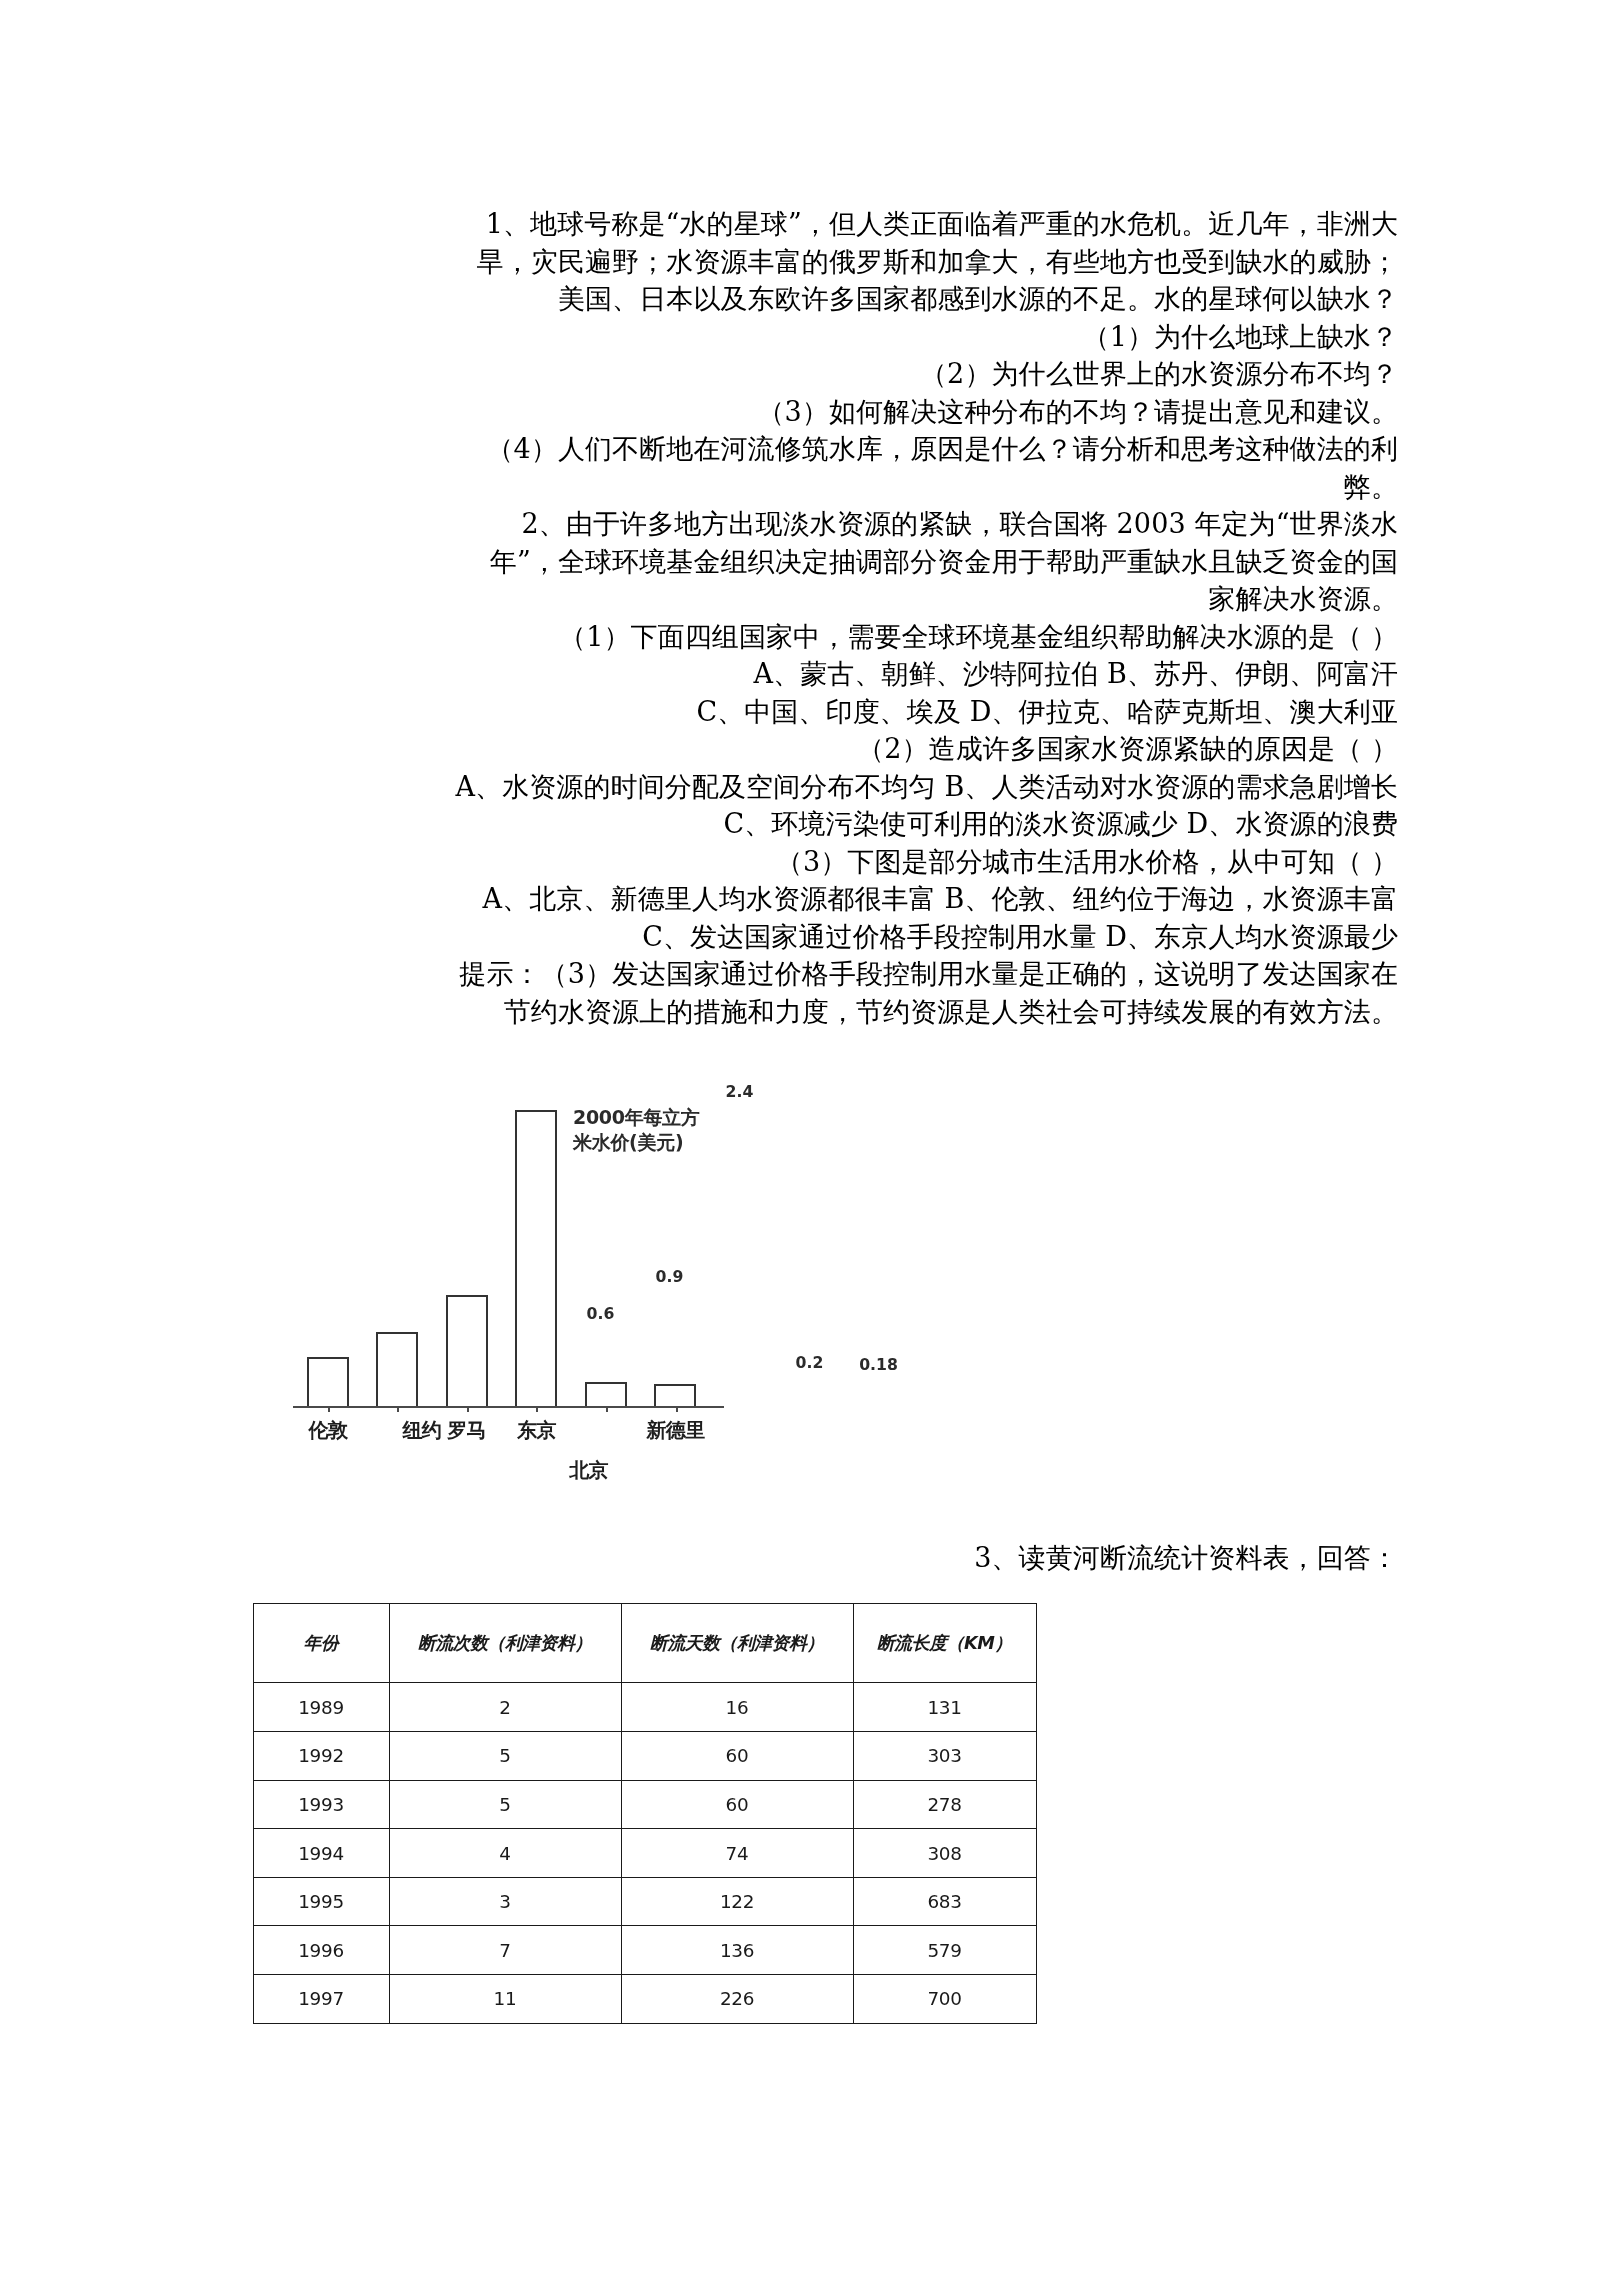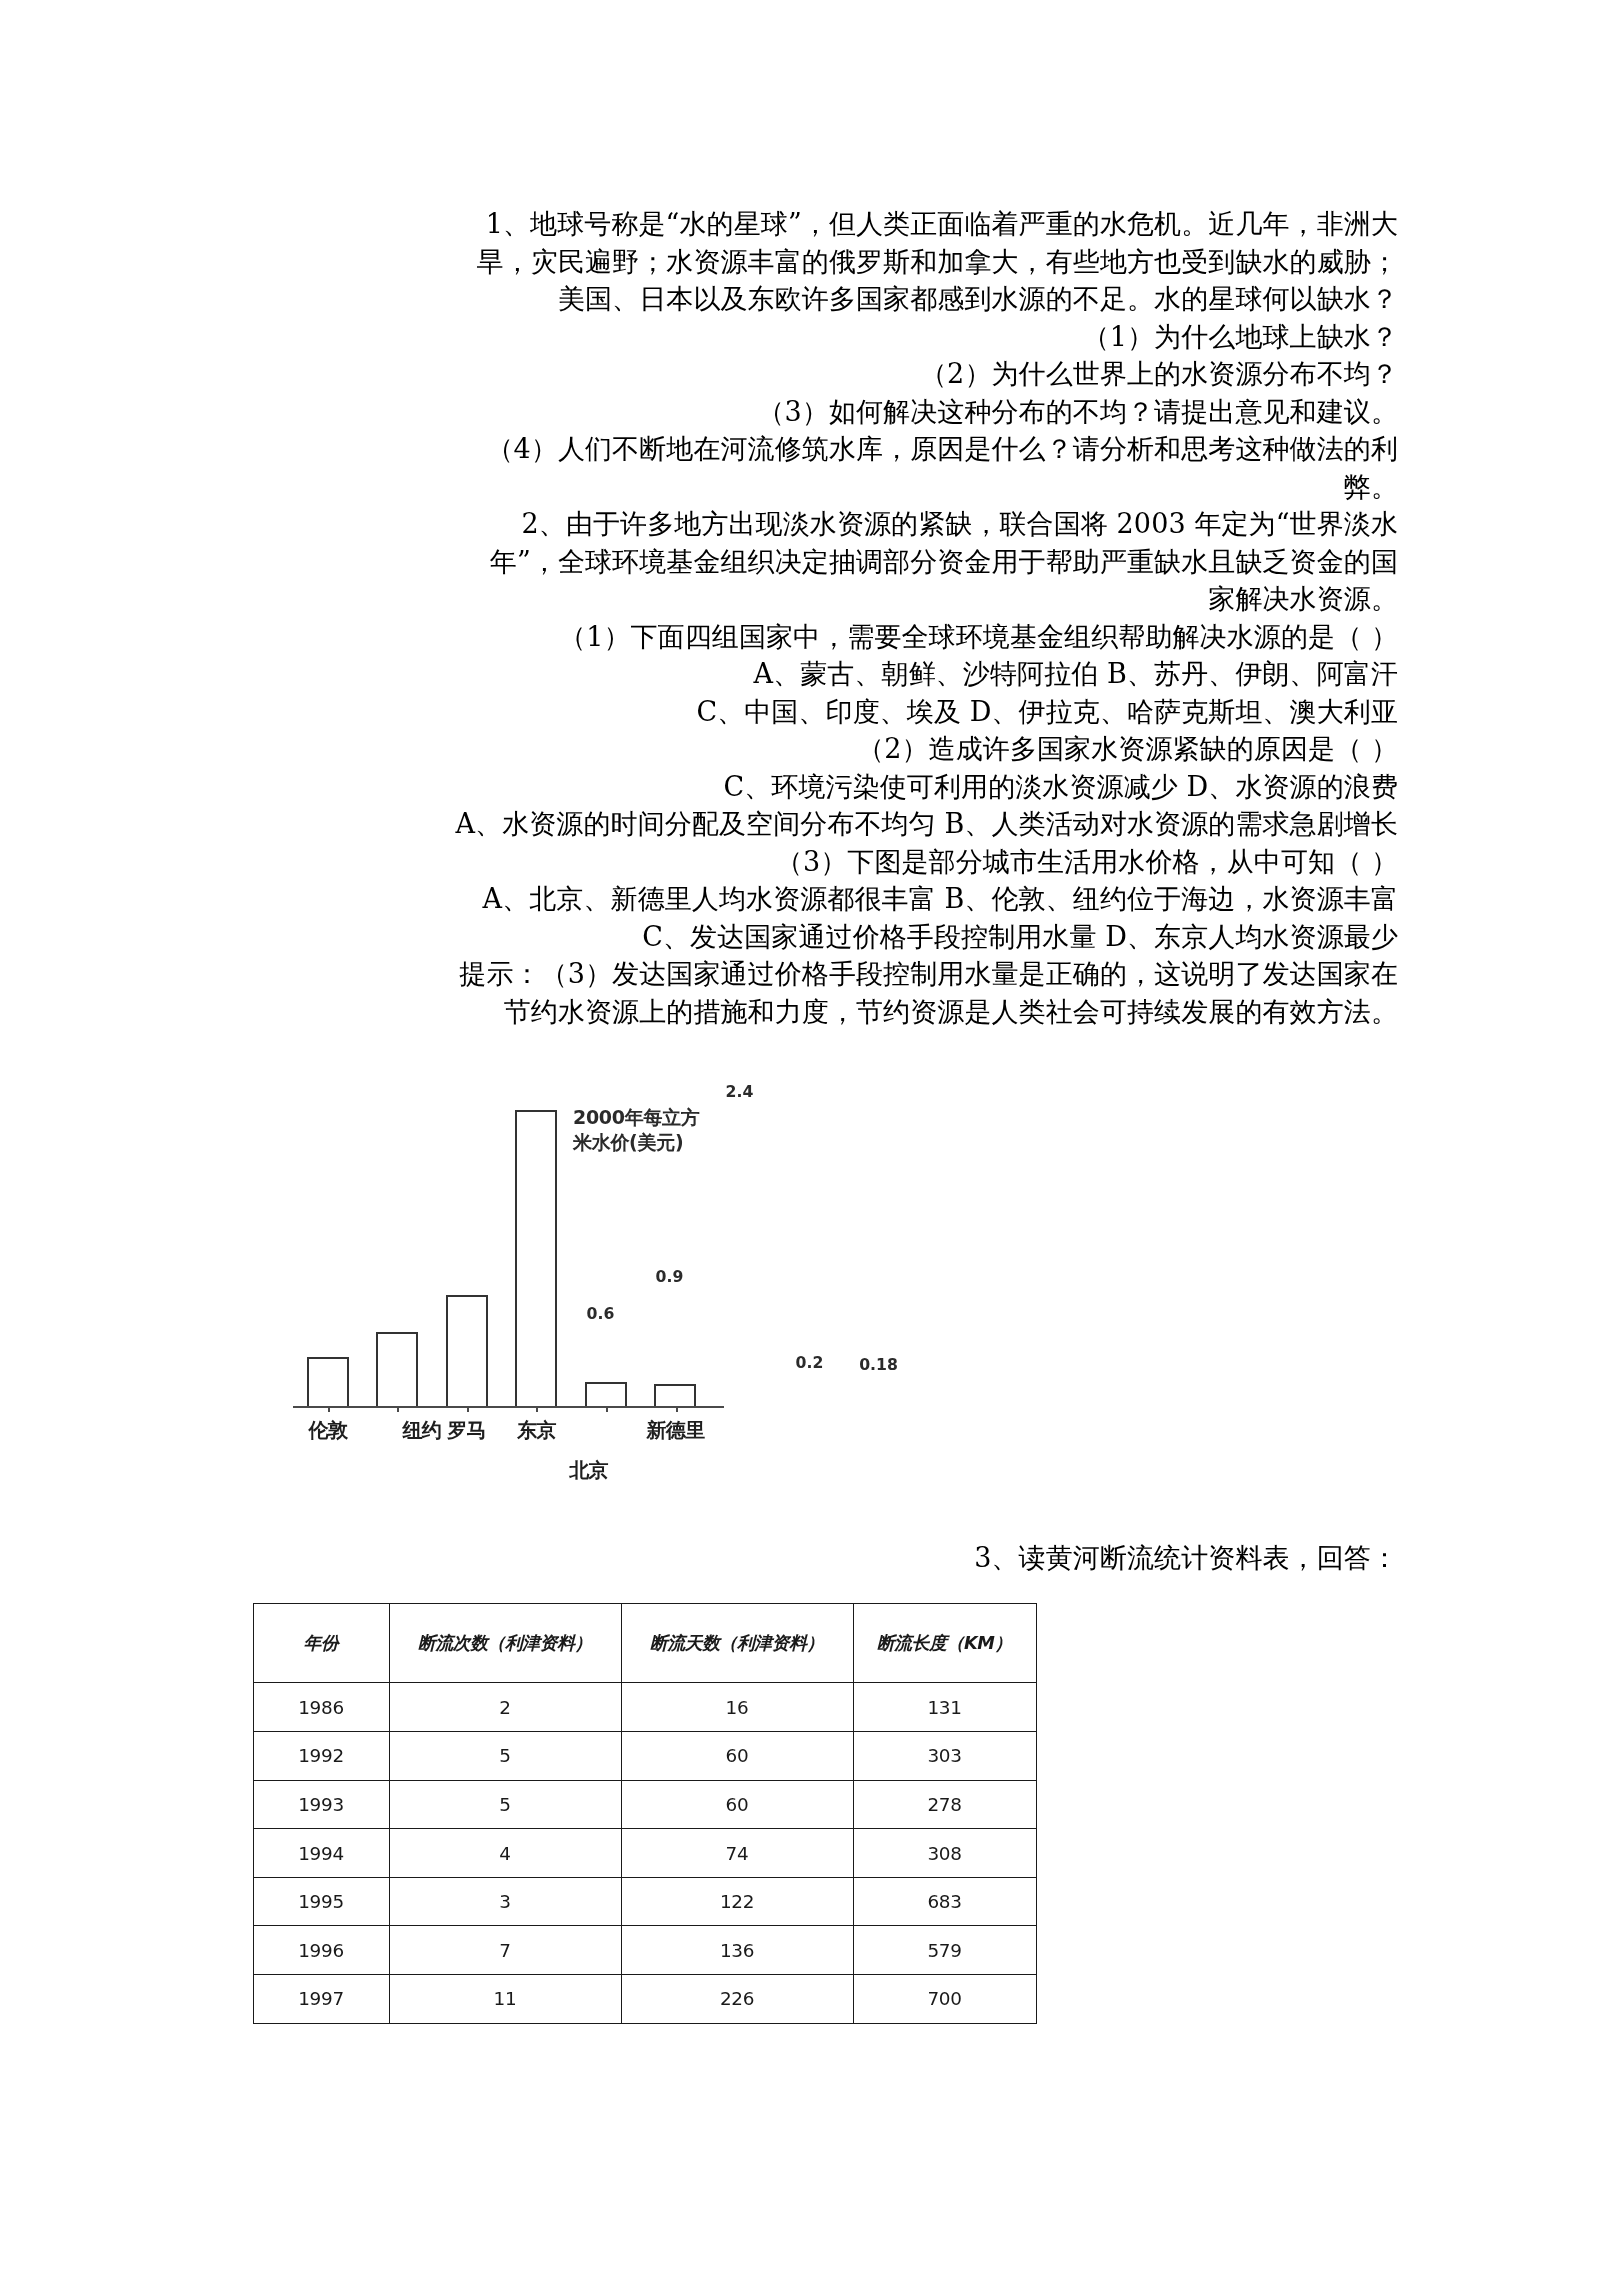--- a/index.html
+++ b/index.html
@@ -169,22 +169,22 @@
   </div>
 
   <div class="prose">
     <p>2、由于许多地方出现淡水资源的紧缺，联合国将 2003 年定为“世界淡水
 年”，全球环境基金组织决定抽调部分资金用于帮助严重缺水且缺乏资金的国
 家解决水资源。</p>
     <p>（1）下面四组国家中，需要全球环境基金组织帮助解决水源的是（ ）</p>
     <p>A、蒙古、朝鲜、沙特阿拉伯 B、苏丹、伊朗、阿富汗</p>
     <p>C、中国、印度、埃及 D、伊拉克、哈萨克斯坦、澳大利亚</p>
     <p>（2）造成许多国家水资源紧缺的原因是（ ）</p>
+    <p>A、水资源的时间分配及空间分布不均匀 B、人类活动对水资源的需求急剧增长</p>
     <p>C、环境污染使可利用的淡水资源减少 D、水资源的浪费</p>
-    <p>A、水资源的时间分配及空间分布不均匀 B、人类活动对水资源的需求急剧增长</p>
     <p>（3）下图是部分城市生活用水价格，从中可知（ ）</p>
     <p>A、北京、新德里人均水资源都很丰富 B、伦敦、纽约位于海边，水资源丰富</p>
     <p>C、发达国家通过价格手段控制用水量 D、东京人均水资源最少</p>
     <p>提示：（3）发达国家通过价格手段控制用水量是正确的，这说明了发达国家在
 节约水资源上的措施和力度，节约资源是人类社会可持续发展的有效方法。</p>
   </div>
 
   <div class="chart-wrap">
     <div class="chart-legend">2000年每立方米水价(美元)</div>
     <div class="plot" id="plot">
@@ -230,21 +230,21 @@
     <thead>
       <tr>
         <th>年份</th>
         <th>断流次数（利津资料）</th>
         <th>断流天数（利津资料）</th>
         <th>断流长度（KM）</th>
       </tr>
     </thead>
     <tbody id="table-body">
         <tr>
-          <td>1986</td>
+          <td>1989</td>
           <td>2</td>
           <td>16</td>
           <td>131</td>
         </tr>
         <tr>
           <td>1992</td>
           <td>5</td>
           <td>60</td>
           <td>303</td>
         </tr>

